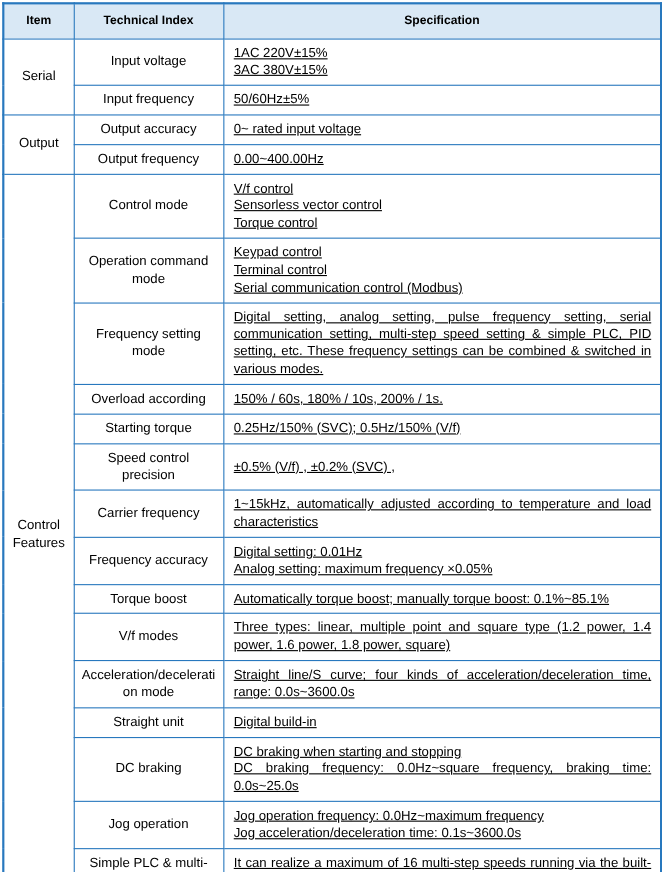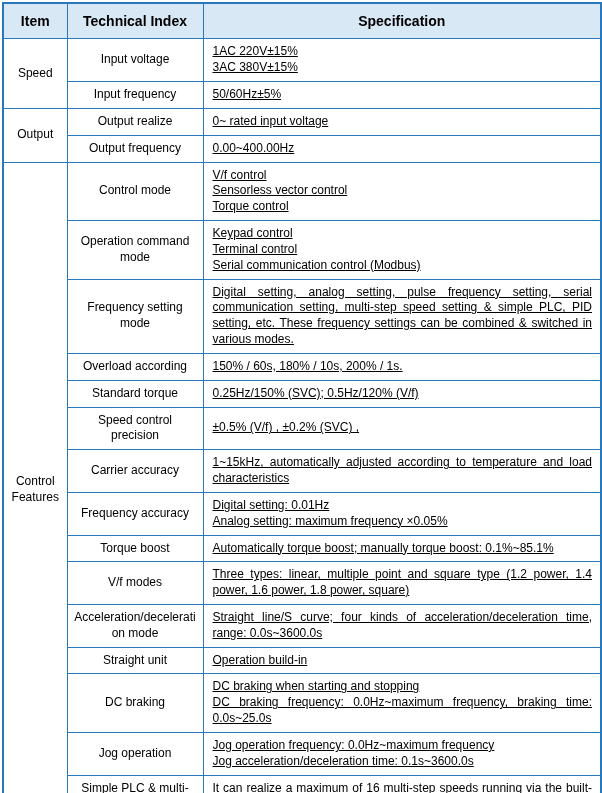--- a/index.html
+++ b/index.html
@@ -33,21 +33,21 @@
     border:1px solid var(--border-color);
     font-size:12px;
     line-height:1.32;
     color:var(--text-color);
     vertical-align:middle;
     word-wrap:break-word;
   }
   .spec-table th{
     background:var(--header-bg);
     font-weight:bold;
-    font-size:14px;
+    font-size:11px;
     text-align:center;
     padding:8px 4px;
   }
   td.item-cell{
     text-align:center;
     padding:4px 4px;
     white-space:pre-line;
     background:var(--page-bg);
   }
   td.index-cell{
@@ -77,32 +77,32 @@
     </colgroup>
     <thead>
       <tr>
         <th>Item</th>
         <th>Technical Index</th>
         <th>Specification</th>
       </tr>
     </thead>
     <tbody id="spec-body">
         <tr>
-          <td class="item-cell" rowspan="2">Speed</td>
+          <td class="item-cell" rowspan="2">Serial</td>
           <td class="index-cell">Input voltage</td>
           <td class="spec-cell">1AC 220V±15%
 3AC 380V±15%</td>
         </tr>
         <tr>
           <td class="index-cell">Input frequency</td>
           <td class="spec-cell">50/60Hz±5%</td>
         </tr>
         <tr>
           <td class="item-cell" rowspan="2">Output</td>
-          <td class="index-cell">Output realize</td>
+          <td class="index-cell">Output accuracy</td>
           <td class="spec-cell">0~ rated input voltage</td>
         </tr>
         <tr>
           <td class="index-cell">Output frequency</td>
           <td class="spec-cell">0.00~400.00Hz</td>
         </tr>
         <tr>
           <td class="item-cell" rowspan="15">Control Features</td>
           <td class="index-cell">Control mode</td>
           <td class="spec-cell">V/f control
@@ -117,29 +117,29 @@
         </tr>
         <tr>
           <td class="index-cell">Frequency setting mode</td>
           <td class="spec-cell">Digital setting, analog setting, pulse frequency setting, serial communication setting, multi-step speed setting &amp; simple PLC, PID setting, etc. These frequency settings can be combined &amp; switched in various modes.</td>
         </tr>
         <tr>
           <td class="index-cell">Overload according</td>
           <td class="spec-cell">150% / 60s, 180% / 10s, 200% / 1s.</td>
         </tr>
         <tr>
-          <td class="index-cell">Standard torque</td>
-          <td class="spec-cell">0.25Hz/150% (SVC); 0.5Hz/120% (V/f)</td>
+          <td class="index-cell">Starting torque</td>
+          <td class="spec-cell">0.25Hz/150% (SVC); 0.5Hz/150% (V/f)</td>
         </tr>
         <tr>
           <td class="index-cell">Speed control precision</td>
           <td class="spec-cell">±0.5% (V/f) , ±0.2% (SVC) ,</td>
         </tr>
         <tr>
-          <td class="index-cell">Carrier accuracy</td>
+          <td class="index-cell">Carrier frequency</td>
           <td class="spec-cell">1~15kHz, automatically adjusted according to temperature and load characteristics</td>
         </tr>
         <tr>
           <td class="index-cell">Frequency accuracy</td>
           <td class="spec-cell">Digital setting: 0.01Hz
 Analog setting: maximum frequency ×0.05%</td>
         </tr>
         <tr>
           <td class="index-cell">Torque boost</td>
           <td class="spec-cell">Automatically torque boost; manually torque boost: 0.1%~85.1%</td>
@@ -147,26 +147,26 @@
         <tr>
           <td class="index-cell">V/f modes</td>
           <td class="spec-cell">Three types: linear, multiple point and square type (1.2 power, 1.4 power, 1.6 power, 1.8 power, square)</td>
         </tr>
         <tr>
           <td class="index-cell">Acceleration/deceleration mode</td>
           <td class="spec-cell">Straight line/S curve; four kinds of acceleration/deceleration time, range: 0.0s~3600.0s</td>
         </tr>
         <tr>
           <td class="index-cell">Straight unit</td>
-          <td class="spec-cell">Operation build-in</td>
+          <td class="spec-cell">Digital build-in</td>
         </tr>
         <tr>
           <td class="index-cell">DC braking</td>
           <td class="spec-cell">DC braking when starting and stopping
-DC braking frequency: 0.0Hz~maximum frequency, braking time: 0.0s~25.0s</td>
+DC braking frequency: 0.0Hz~square frequency, braking time: 0.0s~25.0s</td>
         </tr>
         <tr>
           <td class="index-cell">Jog operation</td>
           <td class="spec-cell">Jog operation frequency: 0.0Hz~maximum frequency
 Jog acceleration/deceleration time: 0.1s~3600.0s</td>
         </tr>
         <tr>
           <td class="index-cell">Simple PLC &amp; multi-step speed operation</td>
           <td class="spec-cell">It can realize a maximum of 16 multi-step speeds running via the built-in PLC or control terminal.</td>
         </tr>

